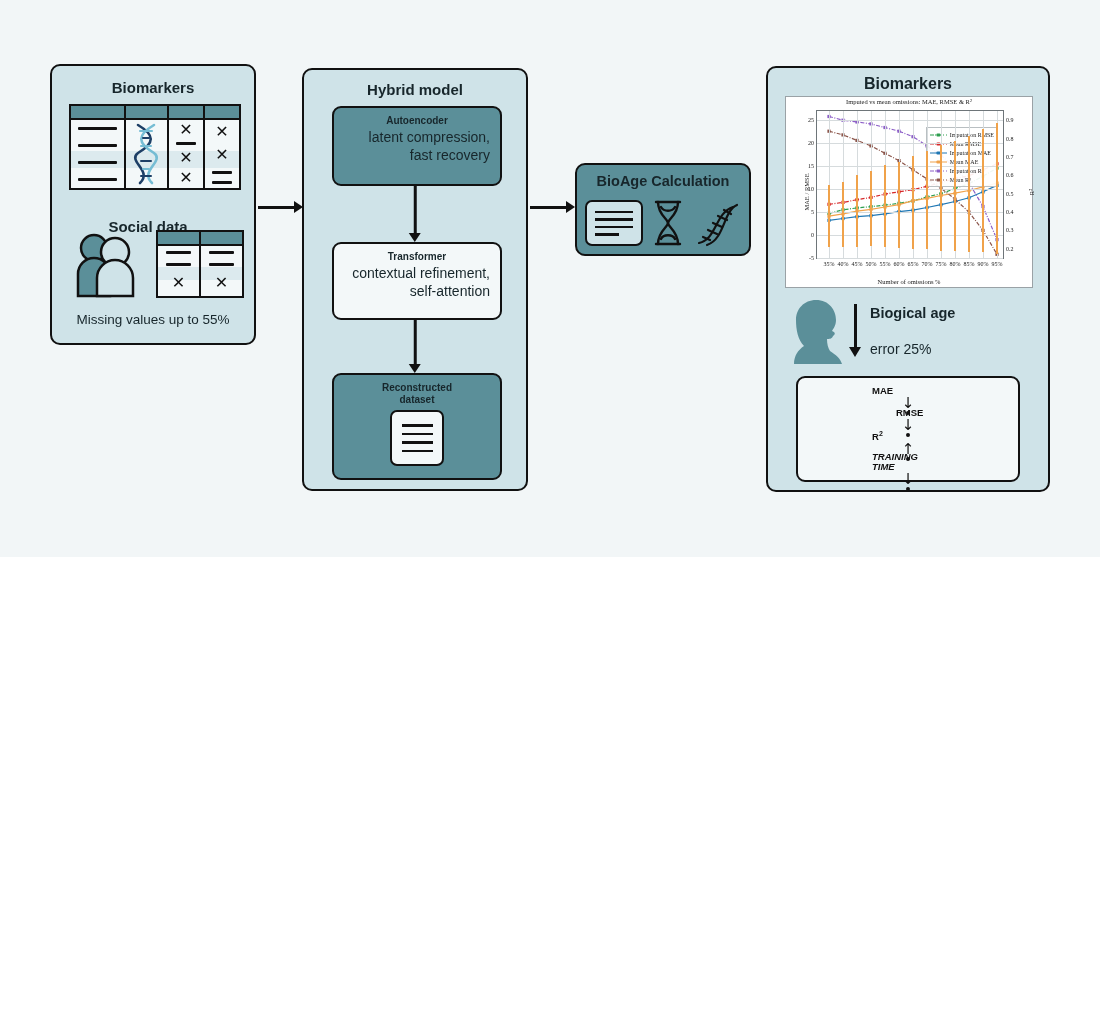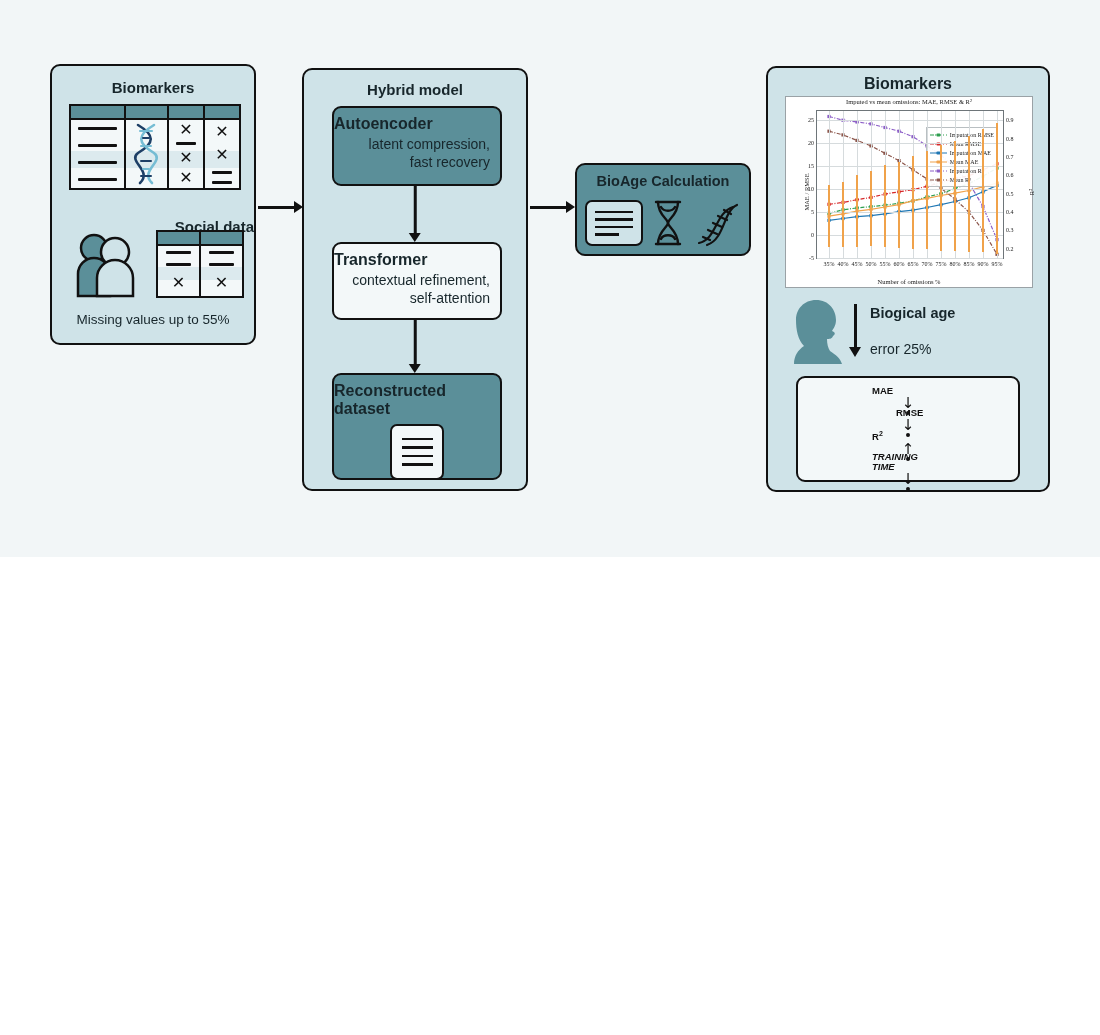--- a/index.html
+++ b/index.html
@@ -36,39 +36,39 @@
   .bcol:last-child { border-right: none; }
   .bcol .hdr { height: 14px; background: #5b8f99; border-bottom: 2.5px solid #111; }
   .bcol .body { flex: 1; display: flex; flex-direction: column; justify-content: space-around; align-items: center; }
   .bcol.wide { flex: 1.55; }
   .bcol.dna { flex: 1.2; }
   .dash { width: 60%; height: 3px; background: #111; border-radius: 1px; }
   .dash.lg { width: 74%; }
   .xm { font-size: 16px; line-height: 1; font-weight: bold; color: #111;
         font-family: "DejaVu Sans", sans-serif; }
 
-  #social-title { position: absolute; left: 0; right: 0; top: 139px; font-size: 15px; text-align: right; }
+  #social-title { position: absolute; left: 0; right: 10px; top: 139px; font-size: 15px; }
   #social-art { position: absolute; left: 20px; top: 166px; width: 76px; height: 66px; }
   #social-table {
     position: absolute; left: 104px; top: 164px; width: 88px; height: 68px;
     border: 2.5px solid #111; display: flex; background: #f3f8f9;
   }
   #missing-note {
     position: absolute; left: 0; right: 0; top: 246px;
     text-align: center; font-size: 13.5px; color: #17262b;
   }
 
   
   #model-panel { left: 302px; top: 68px; width: 226px; height: 423px; }
   #model-panel > .panel-title { font-size: 15px; margin-top: 11px; }
   .stage-box {
     position: absolute; left: 28px; width: 170px;
     border: 2.5px solid #111; border-radius: 9px;
   }
-  .stage-box .sb-title { font-weight: bold; font-size: 16px; color: #17262b; margin-top: 7px; }
+  .stage-box .sb-title { text-align: center; font-weight: bold; font-size: 10px; color: #17262b; margin-top: 7px; }
   .stage-box .sb-sub { font-size: 14px; color: #17262b; padding: 3px 10px 0 10px; line-height: 1.25; text-align: right; }
   #box-autoencoder { top: 36px; height: 80px; background: #5b8f99; }
   #box-transformer { top: 172px; height: 78px; background: #f3f8f9; }
   #box-reconstructed { top: 303px; height: 107px; background: #5b8f99; }
   #box-reconstructed .sb-title { line-height: 1.15; }
   .doc-icon {
     width: 54px; height: 56px; margin: 5px auto 0 auto;
     background: #f3f8f9; border: 2.5px solid #111; border-radius: 7px;
     display: flex; flex-direction: column; justify-content: center; align-items: center; gap: 6px;
   }

